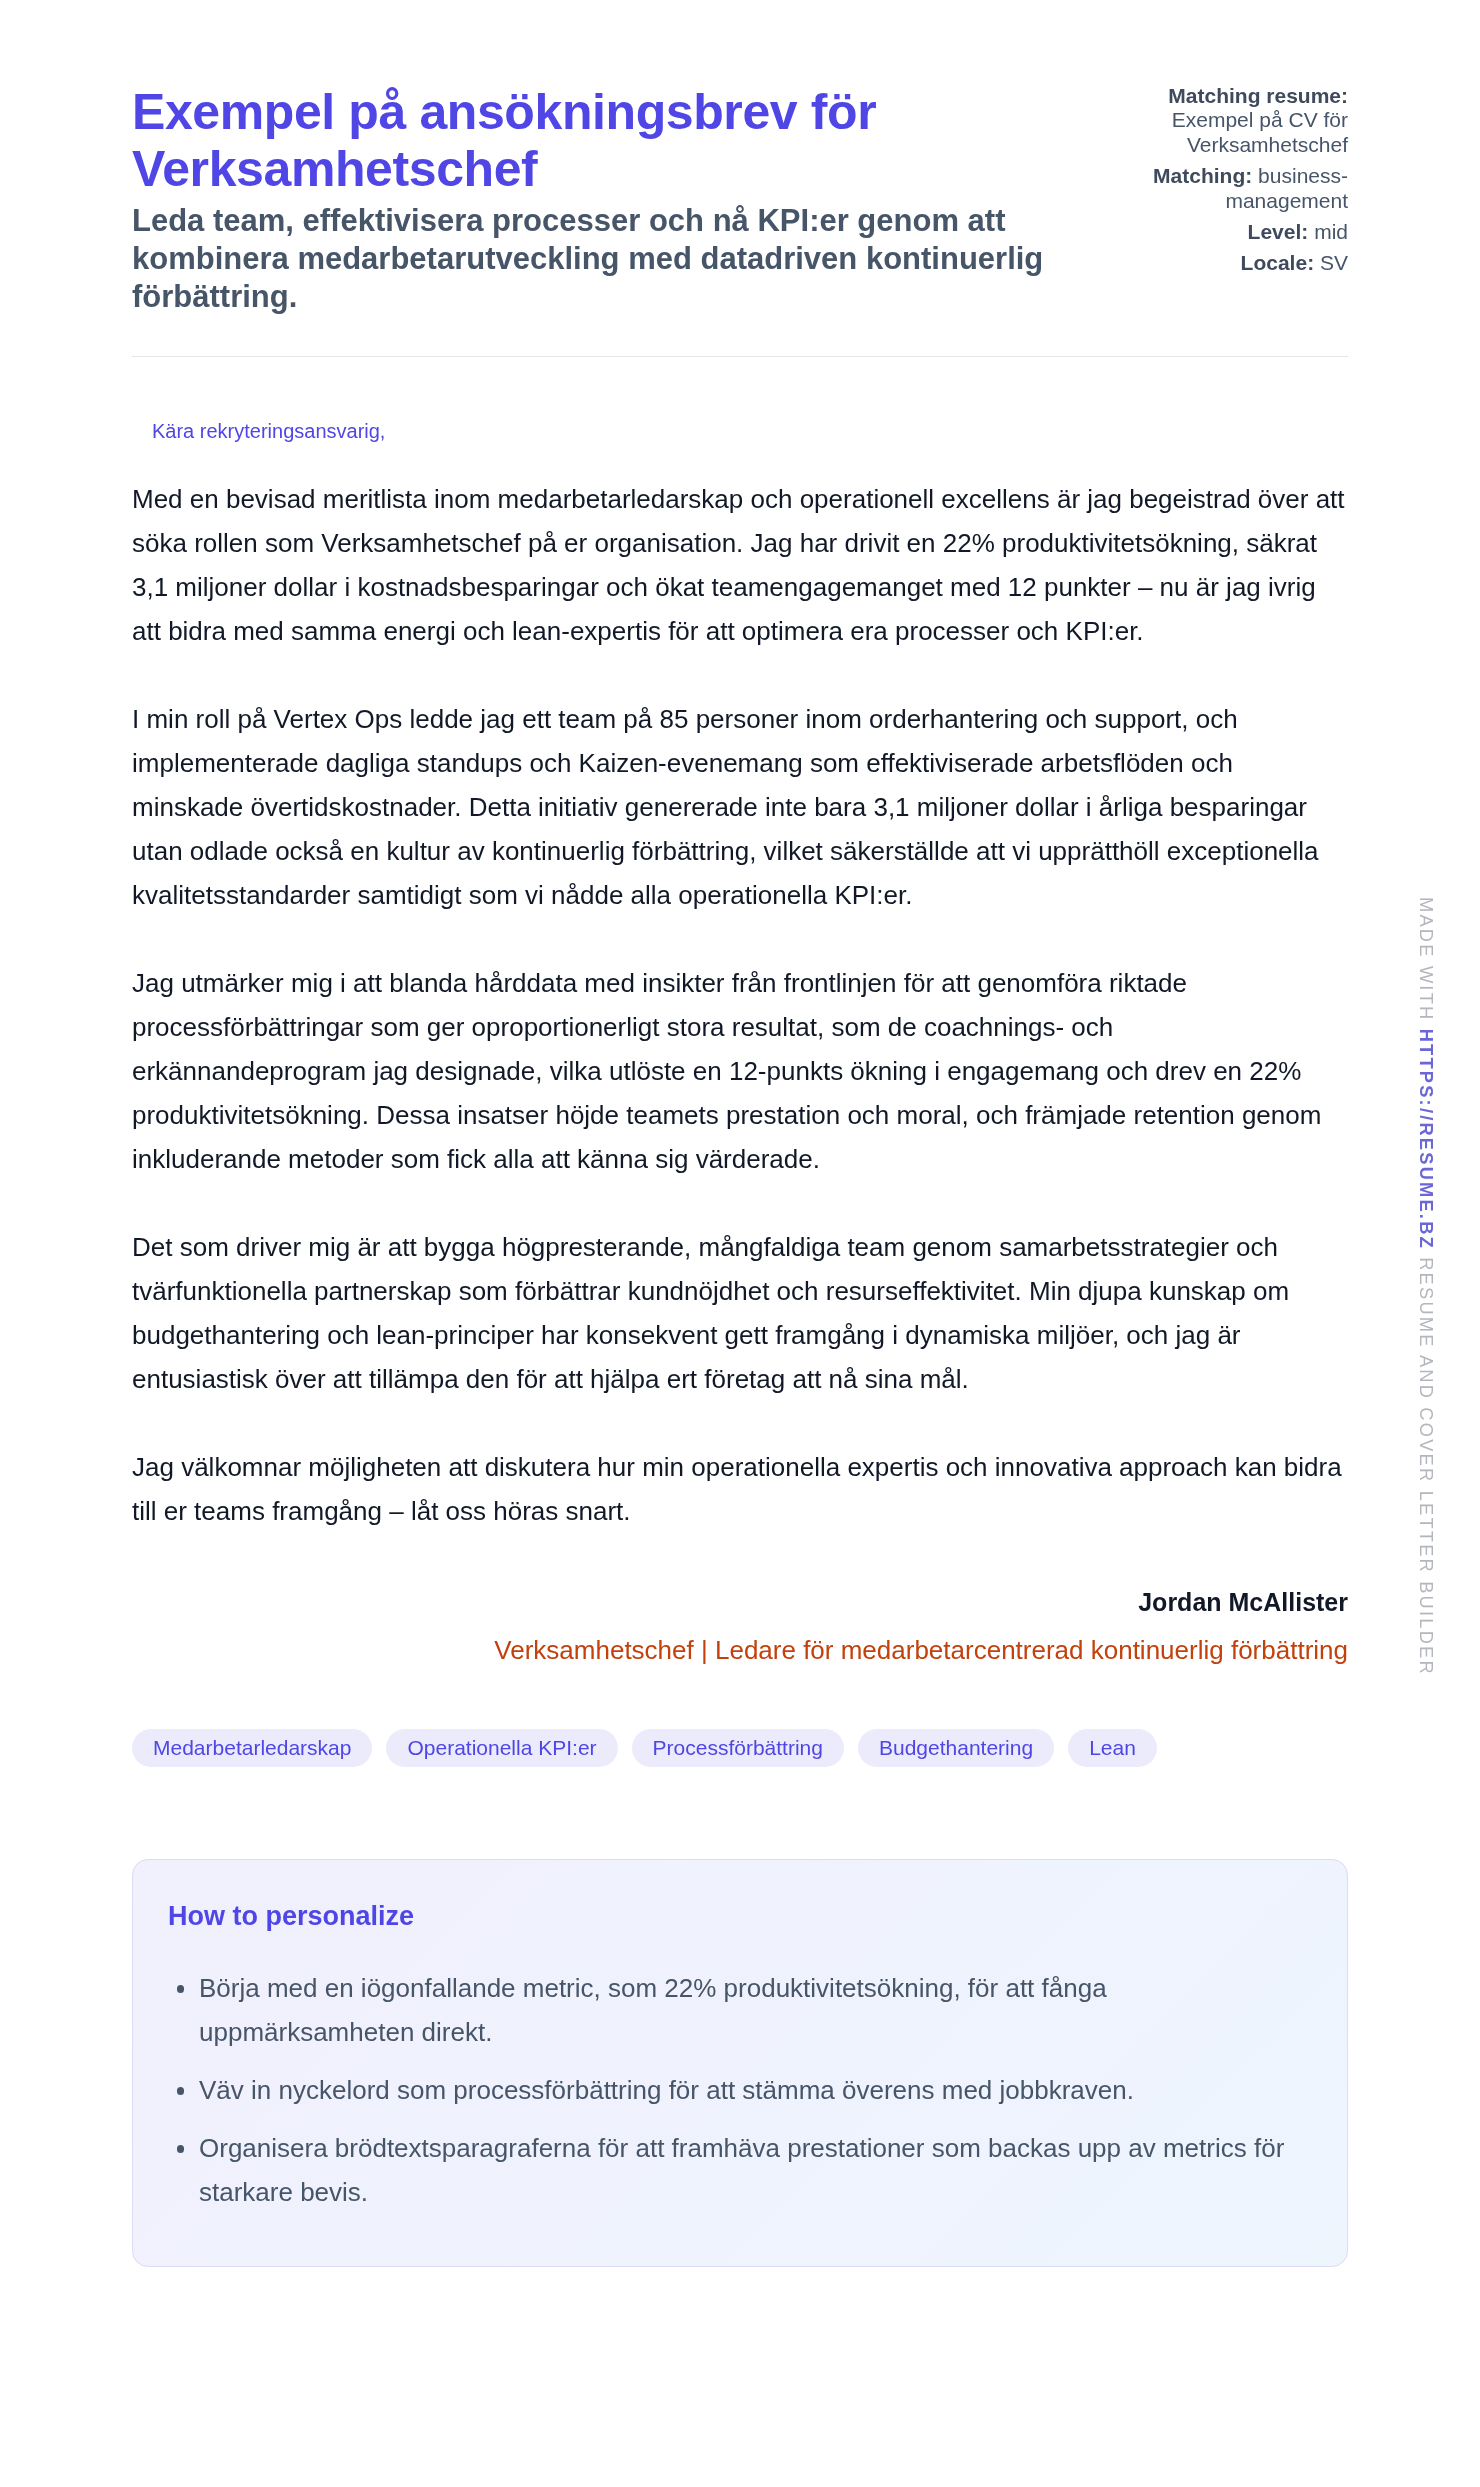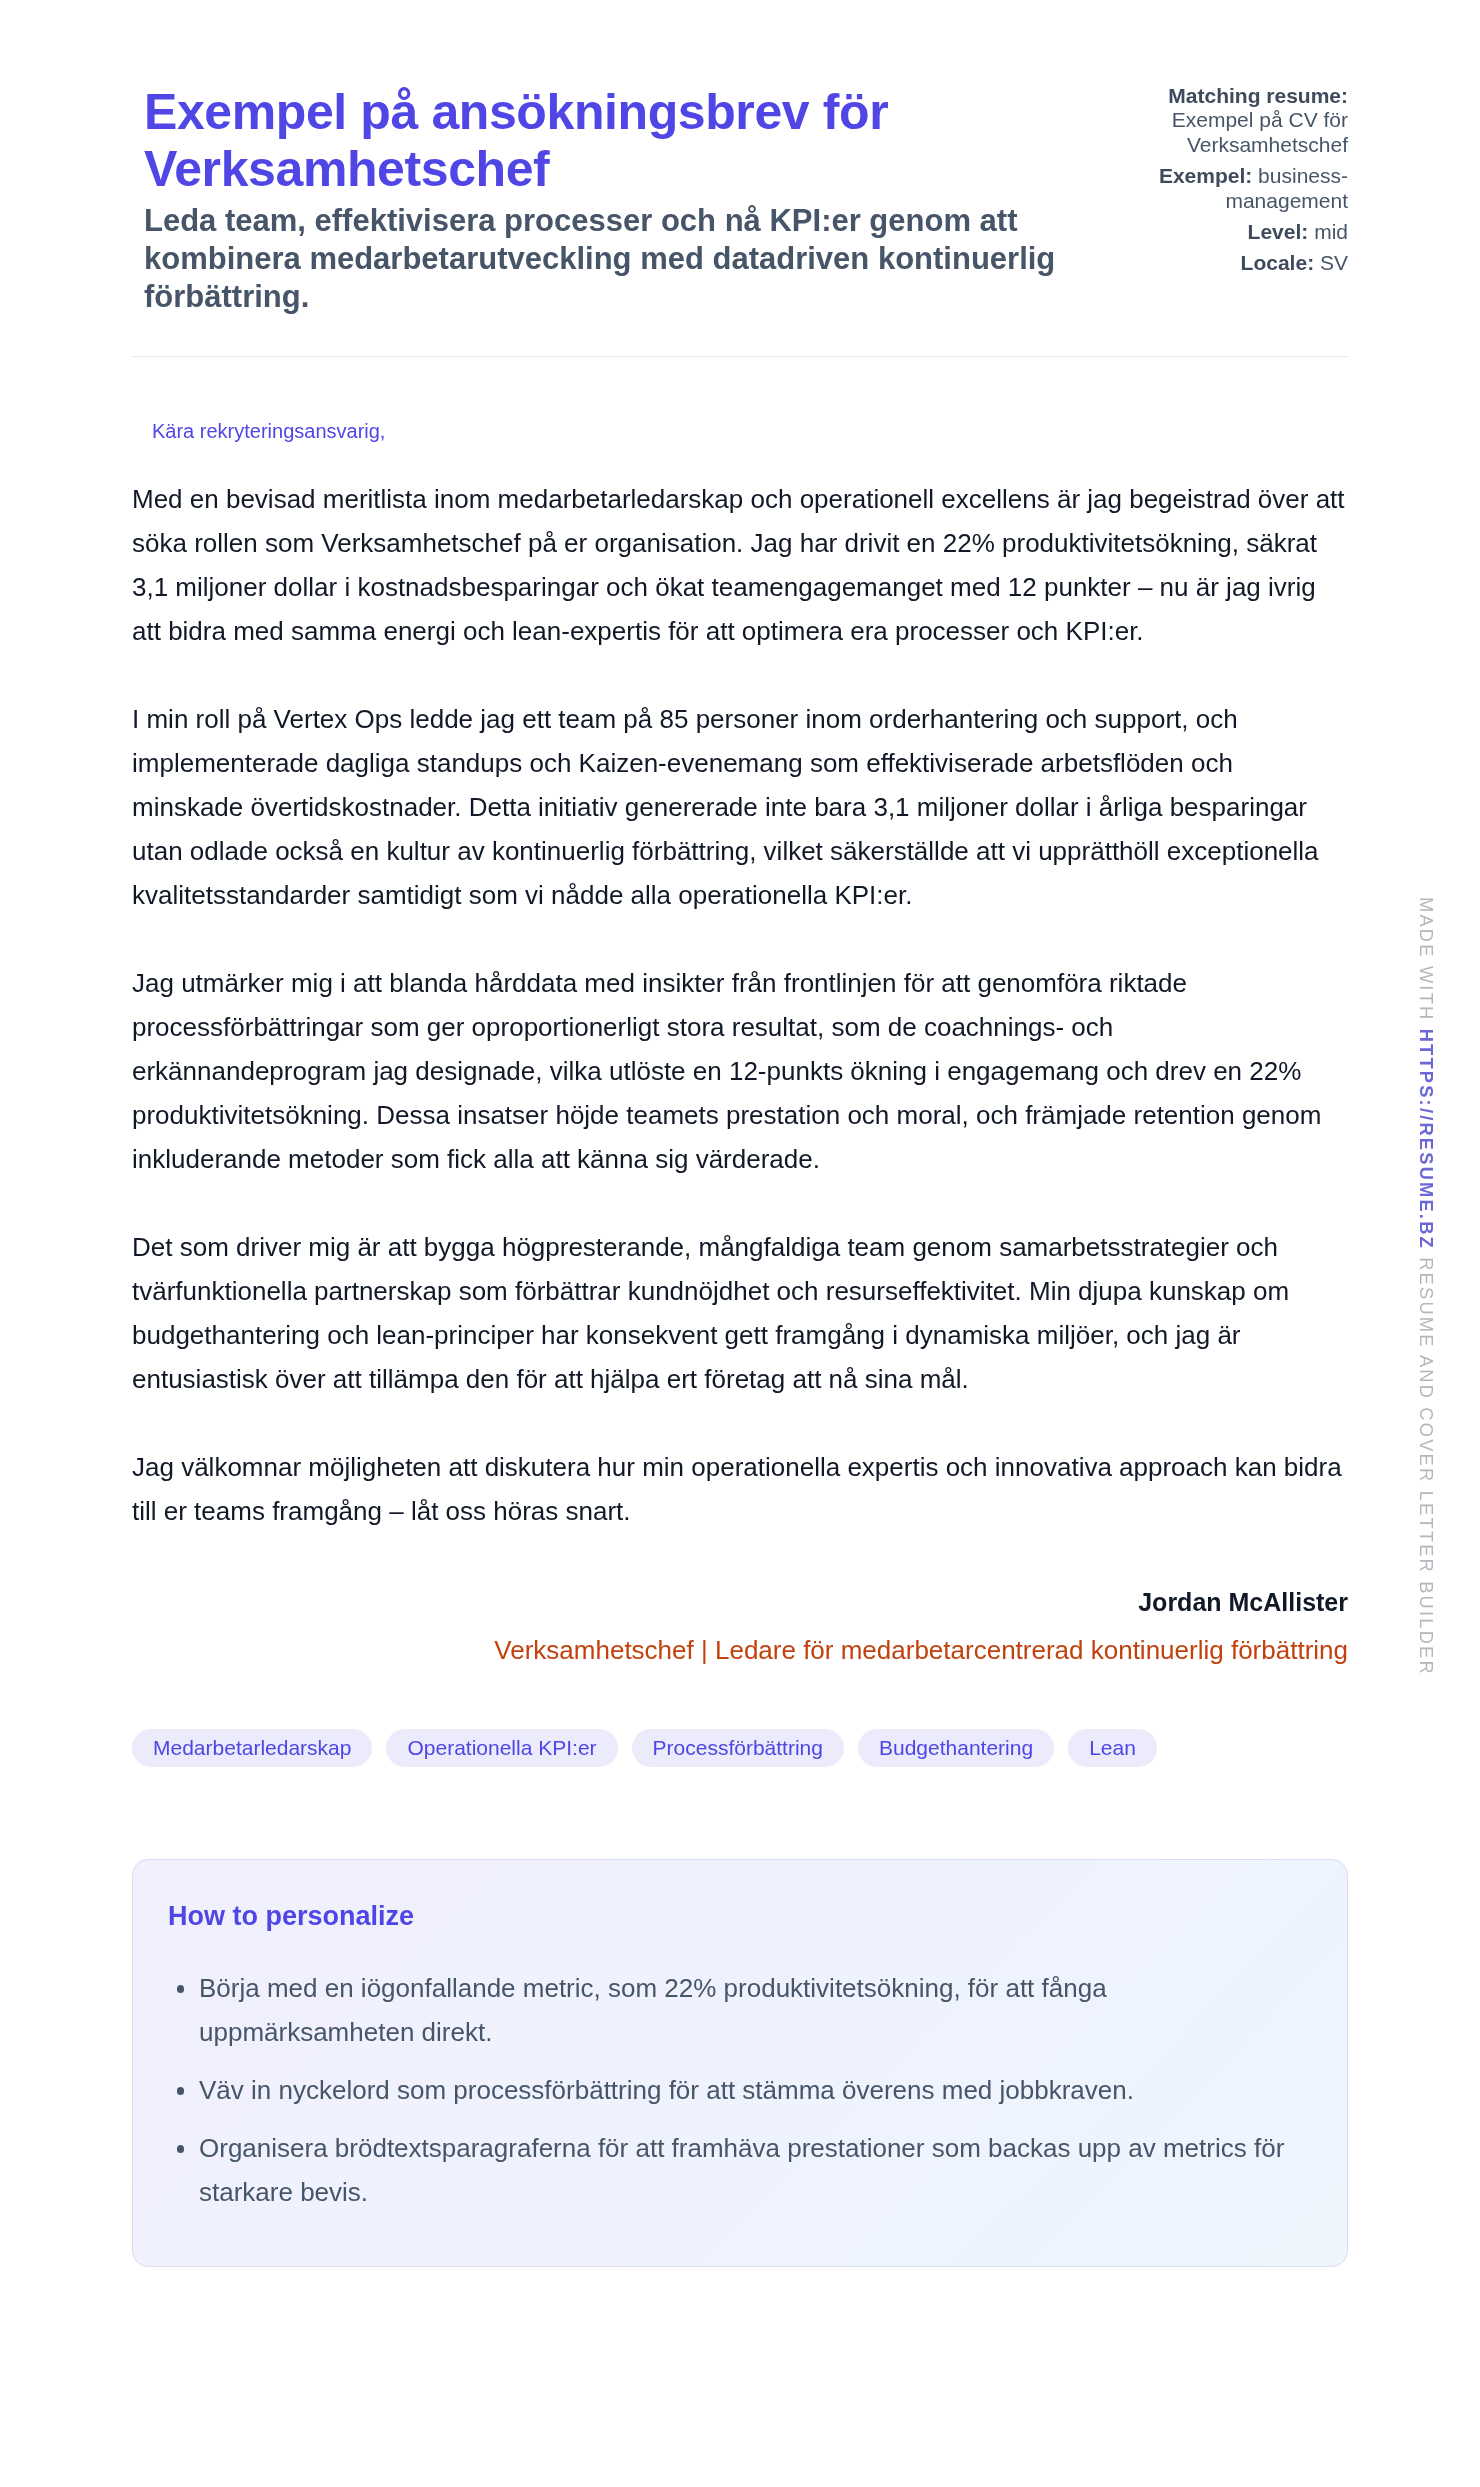--- a/index.html
+++ b/index.html
@@ -17,21 +17,21 @@
       top: 84px;
       width: 1216px;
     }
     .header {
       display: flex;
       justify-content: space-between;
       align-items: flex-start;
       padding-bottom: 40px;
       border-bottom: 1.7px solid #e5e7eb;
     }
-    .header-left { width: 923px; margin-left: 12px; }
+    .header-left { width: 923px; }
     .title {
       color: #4f46e5;
       font-size: 50px;
       line-height: 57px;
       font-weight: 700;
       letter-spacing: -0.4px;
     }
     .subtitle {
       color: #475569;
       font-size: 31px;
@@ -148,21 +148,21 @@
     <div class="header-left">
       <h1 class="title">Exempel på ansökningsbrev för Verksamhetschef</h1>
       <h2 class="subtitle">Leda team, effektivisera processer och nå KPI:er genom att kombinera medarbetarutveckling med datadriven kontinuerlig förbättring.</h2>
     </div>
     <div class="meta">
       <div class="meta-row">
         <span class="meta-label">Matching resume:</span><br>
         <span>Exempel på CV för Verksamhetschef</span>
       </div>
       <div class="meta-row">
-        <span class="meta-label">Exempel:</span>
+        <span class="meta-label">Matching:</span>
         <span>business-management</span>
       </div>
       <div class="meta-row">
         <span class="meta-label">Level:</span>
         <span>mid</span>
       </div>
       <div class="meta-row">
         <span class="meta-label">Locale:</span>
         <span>SV</span>
       </div>

